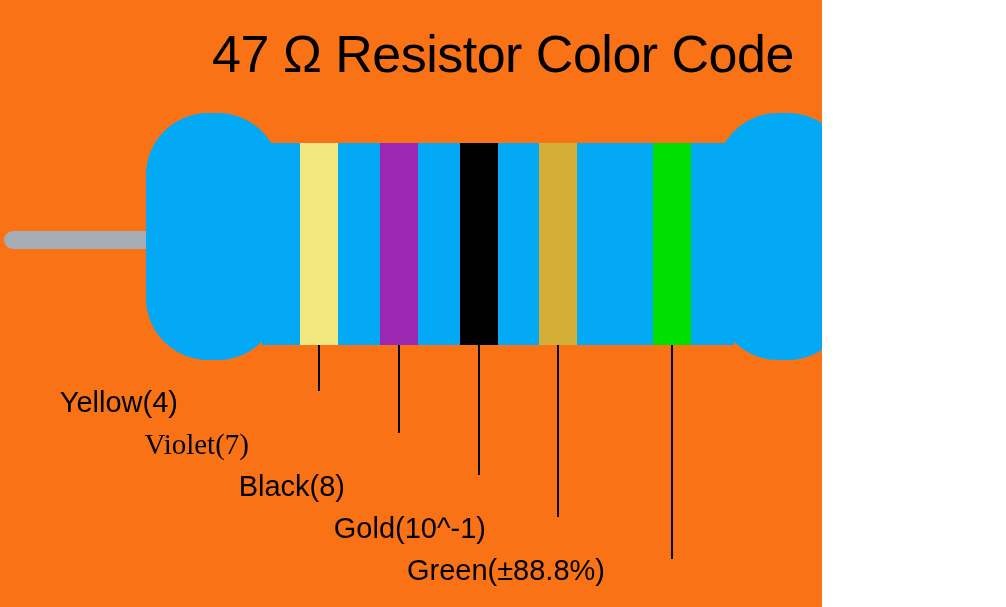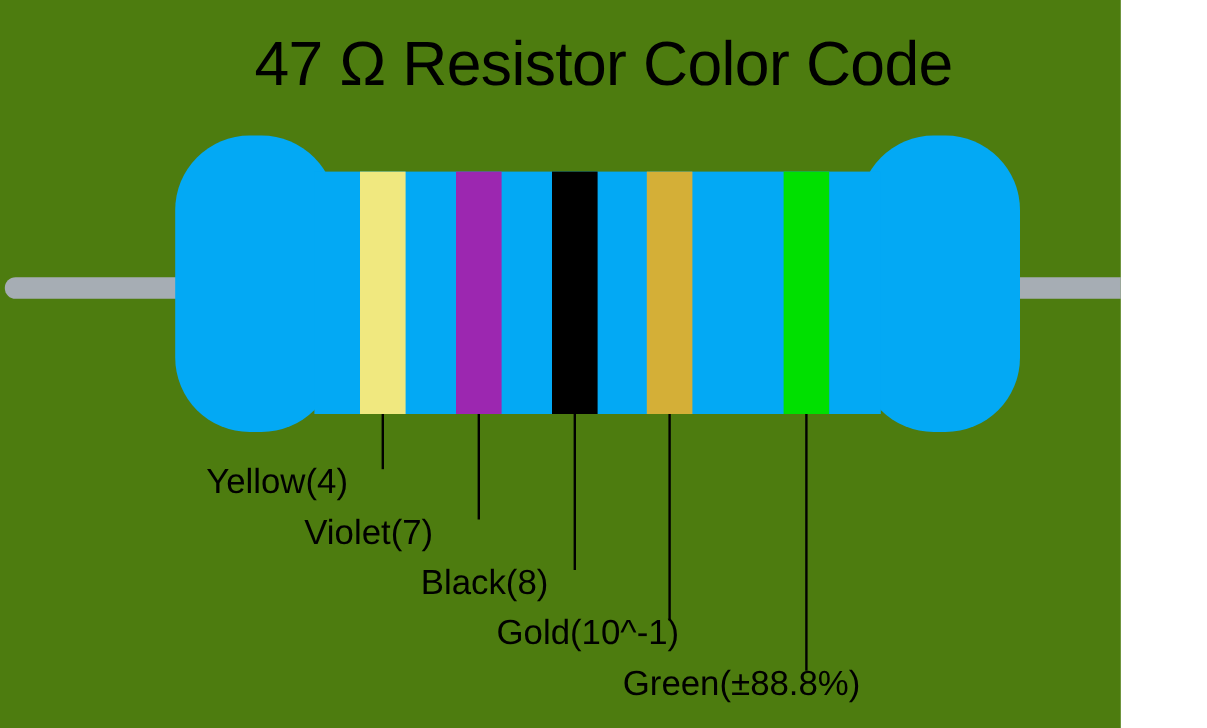--- a/index.html
+++ b/index.html
@@ -2,23 +2,23 @@
 <html><head>
 <meta charset="utf-8">
 <style>
   html, body {
     margin: 0;
     padding: 0;
     background: #ffffff;
   }
   #stage {
     position: relative;
-    width: 934px;
+    width: 822px;
     height: 607px;
-    background: #4d7c0f;
+    background: #f97316;
     overflow: hidden;
     font-family: "Liberation Sans", sans-serif;
   }
   #title {
     position: absolute;
     left: 0;
     top: 24px;
     width: 1006px;
     text-align: center;
     font-size: 52px;
@@ -72,21 +72,21 @@
       <line x1="319" y1="345" x2="319" y2="391"></line>
       <line x1="399" y1="345" x2="399" y2="433"></line>
       <line x1="479" y1="345" x2="479" y2="475"></line>
       <line x1="558" y1="345" x2="558" y2="517"></line>
       <line x1="672" y1="345" x2="672" y2="559"></line>
     </g>
   </svg>
 
   <div class="label" style="right:644px; top:385px;">Yellow(4)</div>
 
-  <div class="label" style="right:573px; top:427px;">Violet(7)</div>
+  <div class="label" style="right:573px; top:427px;font-family:Liberation Serif, serif;">Violet(7)</div>
 
   <div class="label" style="right:477px; top:469px;">Black(8)</div>
 
-  <div class="label" style="right:368px; top:511px;">Gold(10^-1)</div>
+  <div class="label" style="right:336px; top:511px;">Gold(10^-1)</div>
 
   <div class="label" style="right:217px; top:553px;">Green(±88.8%)</div>
 
 </div>
 
 </body></html>

